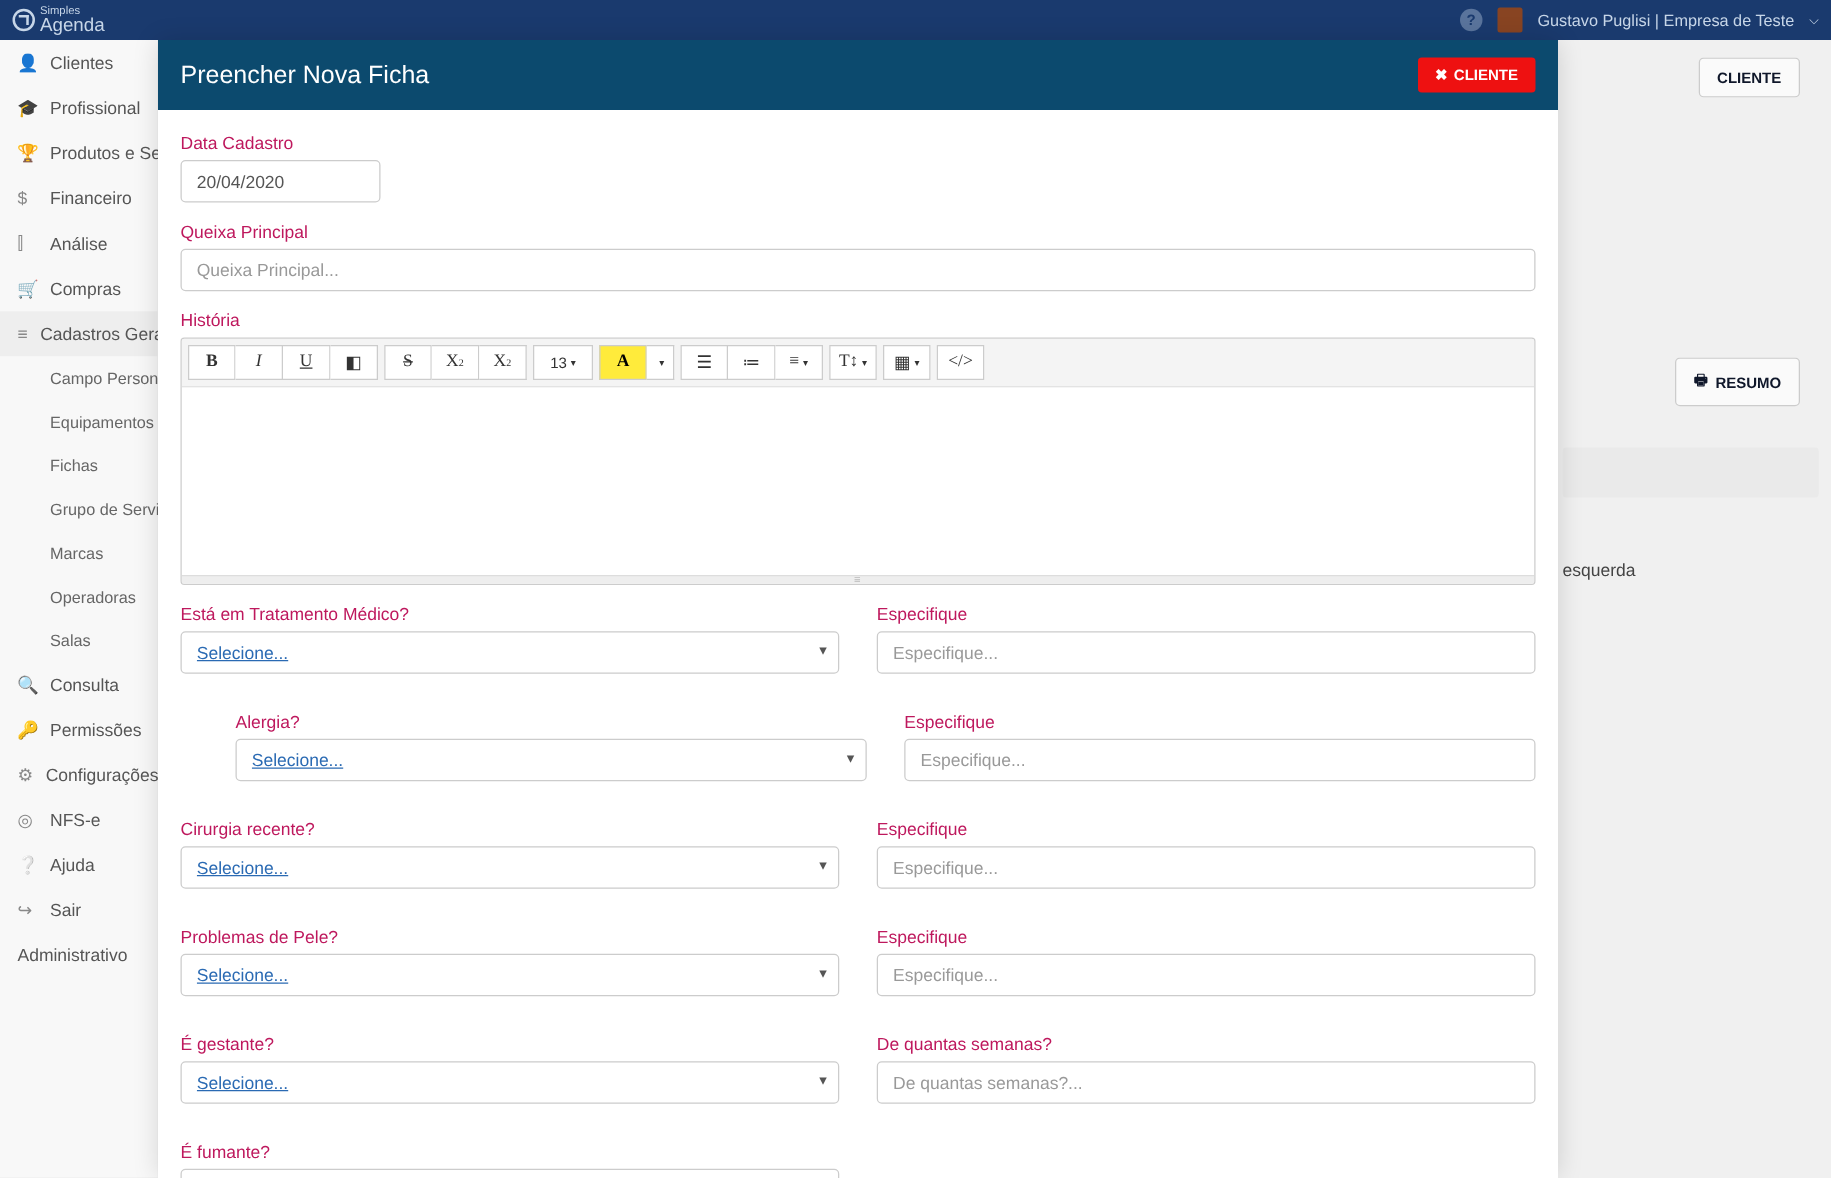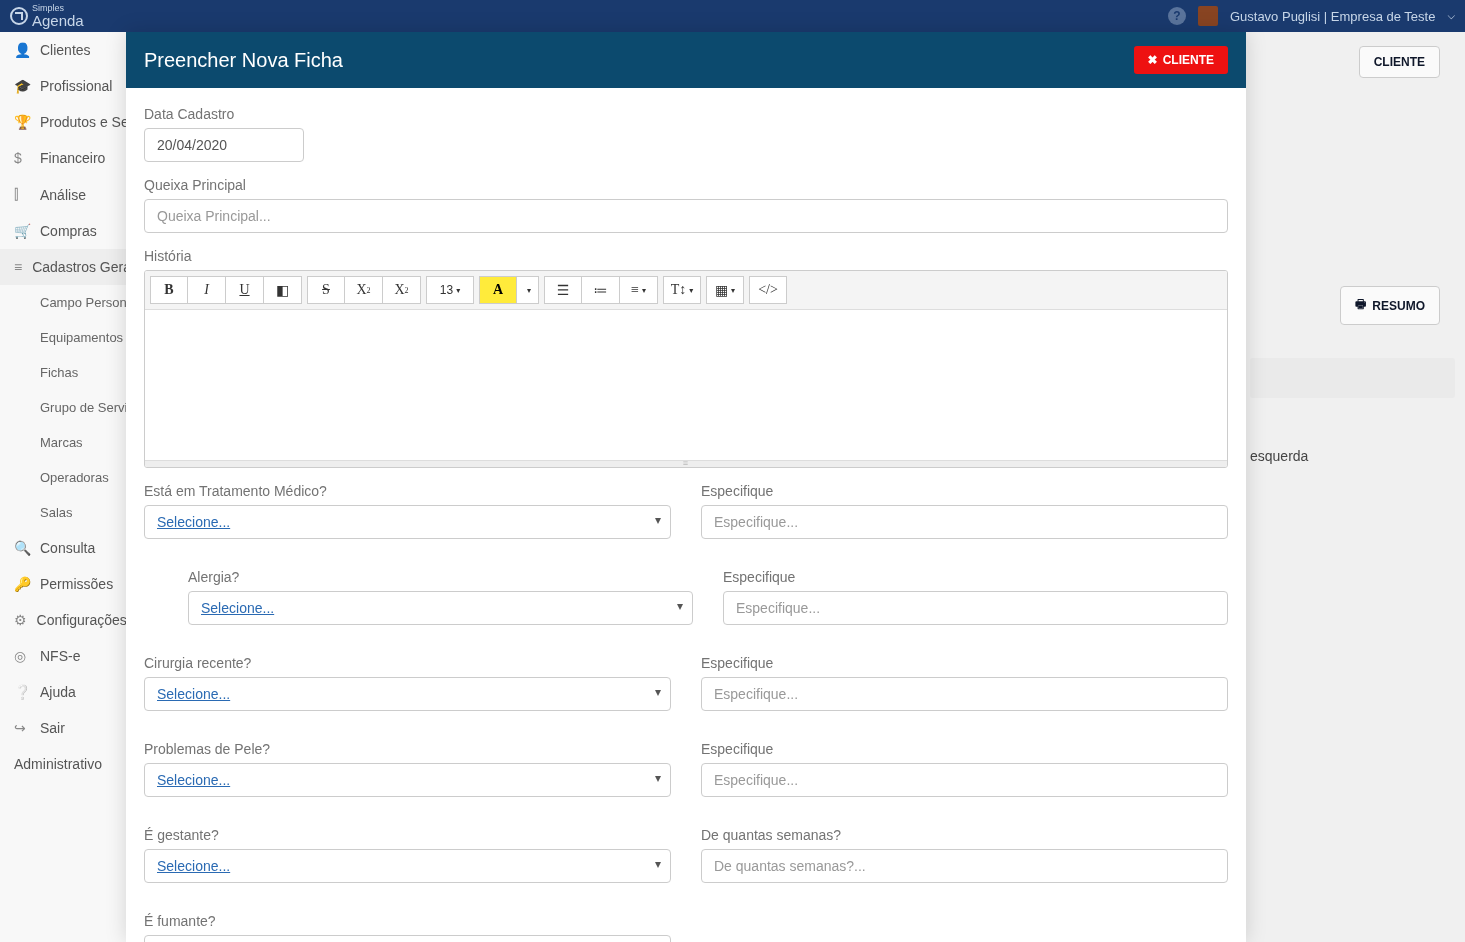--- a/index.html
+++ b/index.html
@@ -103,21 +103,21 @@
   padding:7px 14px;
   font-weight:600;
   font-size:12px;
   display:flex;
   align-items:center;
   gap:5px;
   cursor:pointer;
 }
 .modal-body { padding: 18px; }
 .form-group { margin-bottom: 15px;}
-.form-label { display:block; color:#737373; font-size:14px; margin-bottom:6px;}
+.form-label { display:block; color:#be185d; font-size:14px; margin-bottom:6px;}
 .form-control {
   width:100%;
   padding:8px 12px;
   border:1px solid #ccc;
   border-radius:4px;
   font-size:14px;
   color:#555;
   background:#fff;
 }
 .form-control::placeholder{color:#999;}

